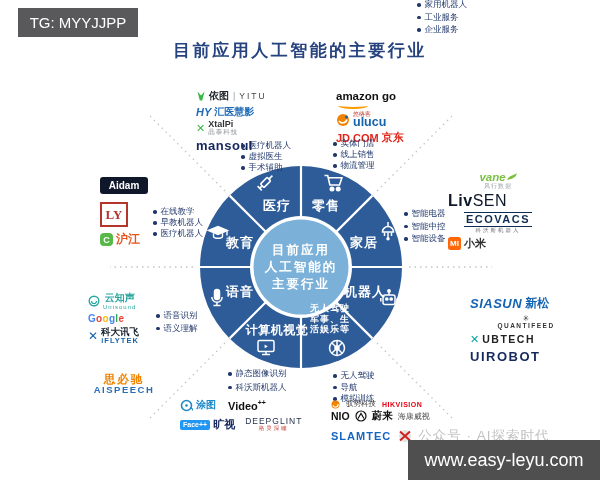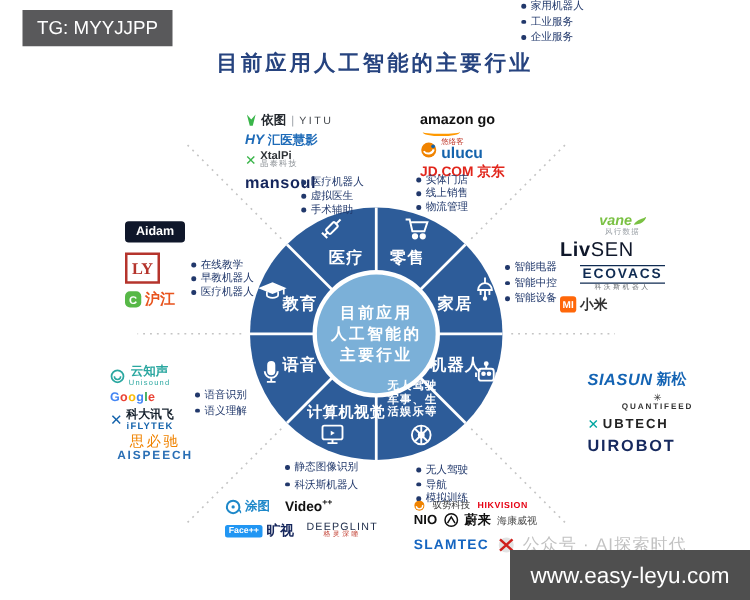--- a/index.html
+++ b/index.html
@@ -89,21 +89,21 @@
   .dg-en{color:#22304d;font-size:8.5px;font-weight:normal;letter-spacing:1px;}
   .dg-cn{color:#c0392b;font-size:5.5px;letter-spacing:2px;}
 
   .uni-cn{color:#2aa7a0;font-size:10px;font-weight:bold;}
   .uni-en{color:#2aa7a0;font-size:6px;letter-spacing:1px;}
   .google{font-size:10px;font-weight:bold;letter-spacing:0.3px;}
   .g1,.g4{color:#4285F4;}.g2,.g6{color:#EA4335;}.g3{color:#FBBC05;}.g5{color:#34A853;}
   .ifly-x{color:#1463ac;font-size:12px;font-weight:bold;font-style:italic;}
   .ifly-cn{color:#16212d;font-size:9.5px;font-weight:bold;}
   .ifly-en{color:#1463ac;font-size:7.5px;font-weight:bold;letter-spacing:1px;}
-  .asp-cn{color:#f08300;font-size:11.5px;font-weight:normal;letter-spacing:2px;}
+  .asp-cn{color:#f08300;font-size:11.5px;font-weight:bold;letter-spacing:2px;margin-top:25px;}
   .asp-en{color:#2a6fb5;font-size:9.5px;font-weight:bold;letter-spacing:1.5px;}
 
   .lg-aidam{background:#0f172a;color:#fff;border-radius:3px;width:48px;height:17px;
             display:flex;align-items:center;justify-content:center;font-size:10px;font-weight:bold;}
   .lg-ly{border:2px solid #b5342c;color:#b5342c;width:24px;height:21px;margin-top:4px;
          display:flex;align-items:center;justify-content:center;font-weight:bold;font-size:13px;
          font-family:"Liberation Serif","DejaVu Serif",serif;}
   .hj-c{background:#57b847;color:#fff;width:13px;height:13px;border-radius:4px;
         display:flex;align-items:center;justify-content:center;font-size:9px;font-weight:bold;}
   .hj-t{color:#e8541e;font-size:12px;font-weight:bold;}

